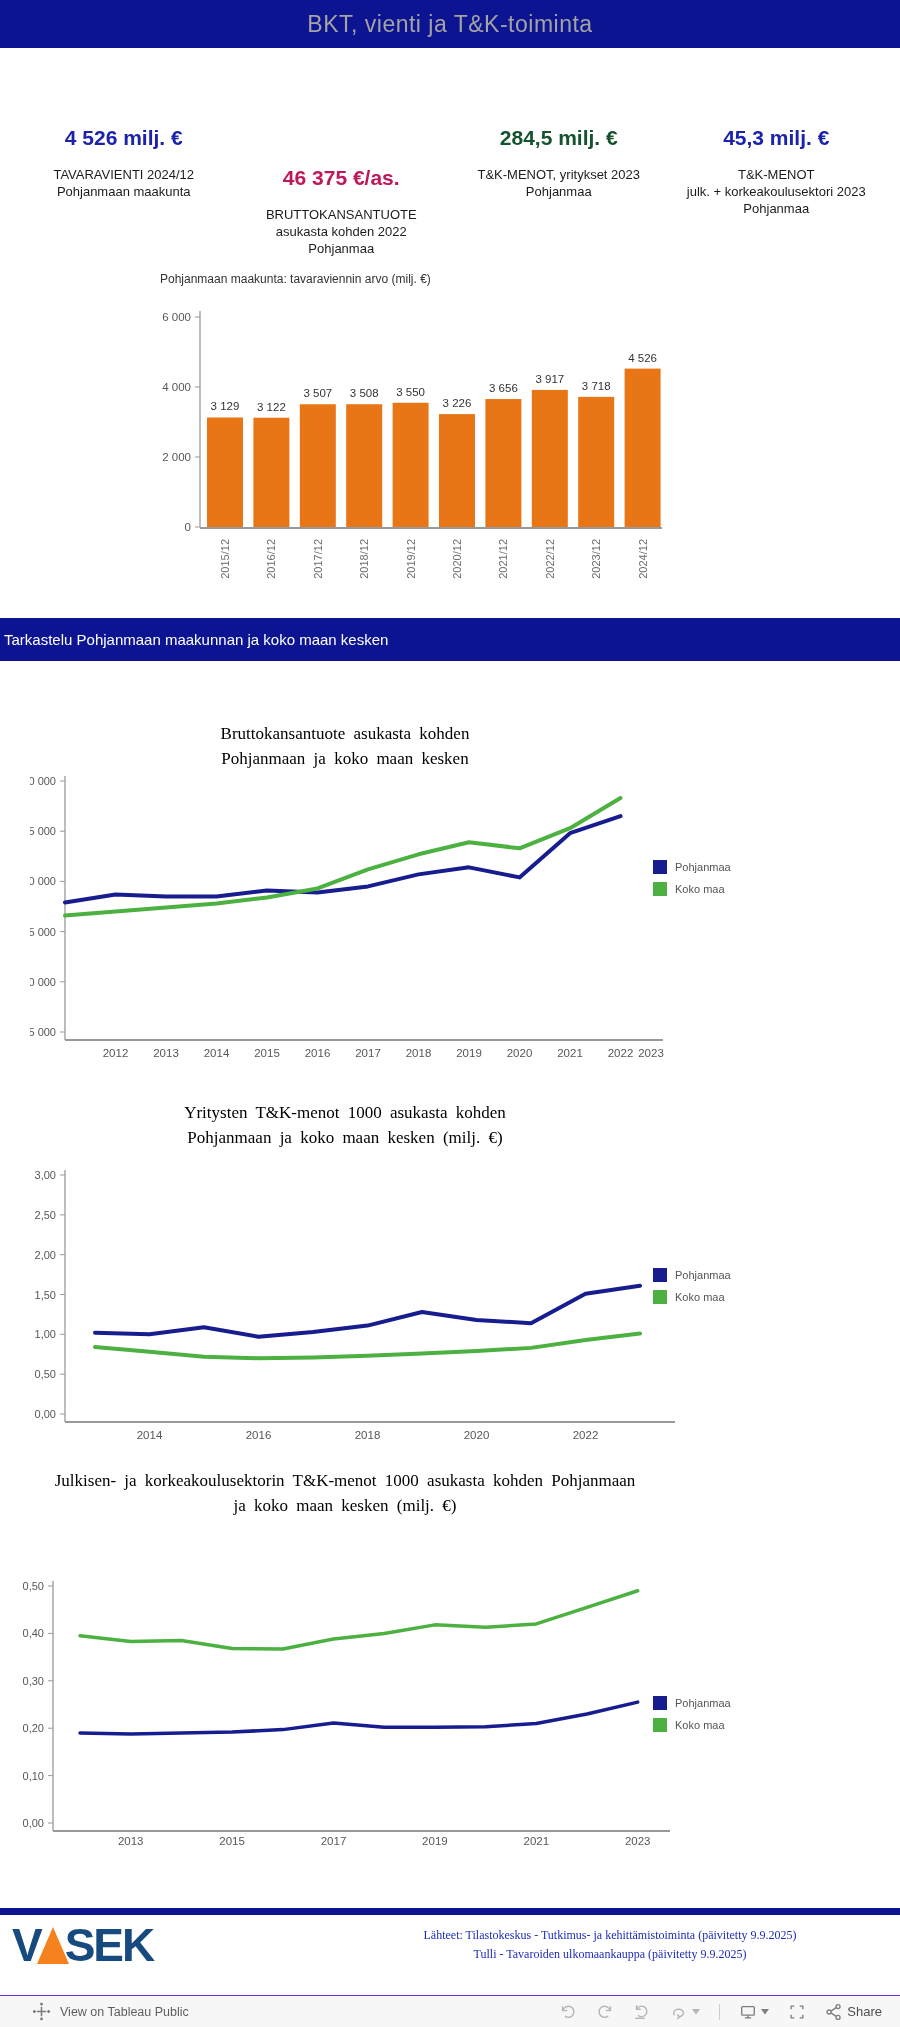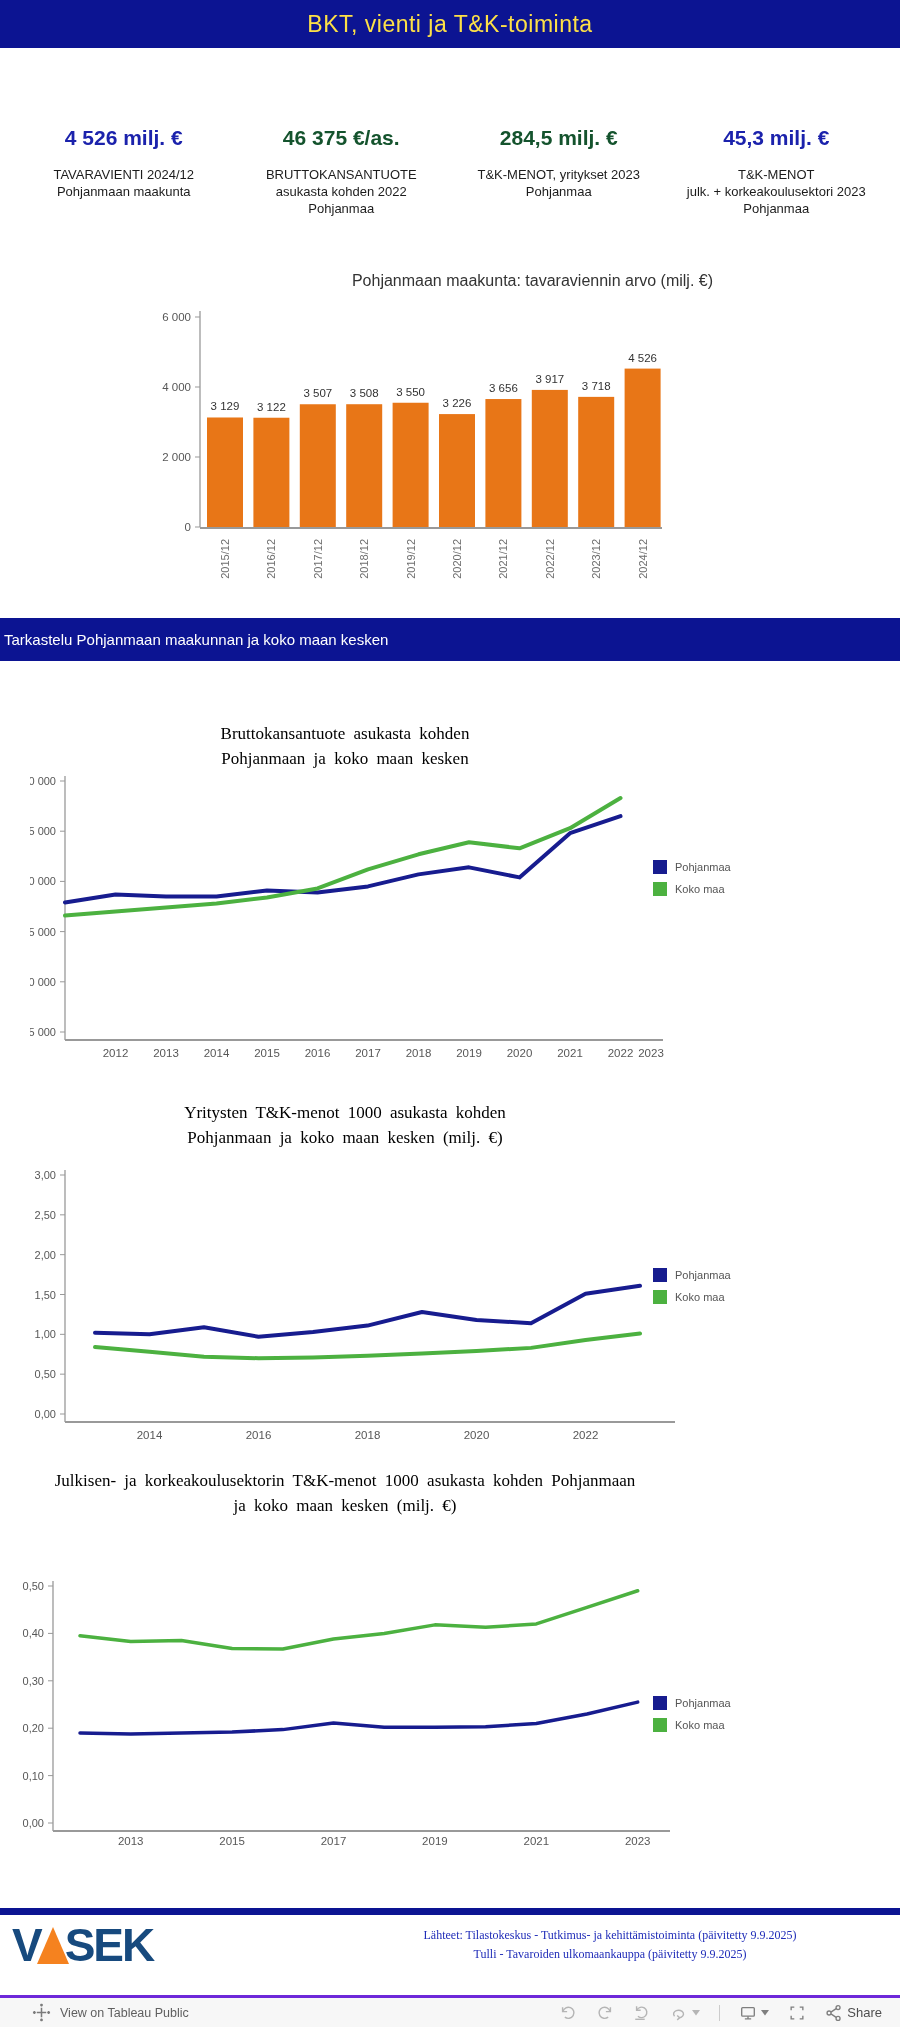--- a/index.html
+++ b/index.html
@@ -2,29 +2,29 @@
 <html><head>
 <meta charset="utf-8">
 <style>
   html,body{margin:0;padding:0;background:#fff;}
   .page{position:relative;width:900px;height:2027px;background:#fff;overflow:hidden;
         font-family:"Liberation Sans","DejaVu Sans",sans-serif;}
   .abs{position:absolute;}
   
   .titlebar{position:absolute;top:0;left:0;width:900px;height:48px;background:#0c1492;
             display:flex;align-items:center;justify-content:center;}
-  .titlebar h1{margin:0;color:#fde047;font-size:23px;font-weight:400;letter-spacing:.5px;}
+  .titlebar h1{margin:0;color:#a3a3a3;font-size:23px;font-weight:400;letter-spacing:.5px;}
   
   .kpis{position:absolute;top:126px;left:15px;right:15px;display:flex;}
   .kpi{flex:1;text-align:center;}
   .kpi-value{font-size:21px;font-weight:bold;color:#1b22ac;}
   .kpi-label{font-size:13px;line-height:17px;color:#1c1c1c;white-space:pre-line;margin-top:16px;}
   
-  .bar-title{position:absolute;top:272px;left:153px;width:560px;text-align:right;
-             font-size:16px;color:#333;}
+  .bar-title{position:absolute;top:272px;left:160px;width:560px;text-align:left;
+             font-size:12px;color:#333;}
   
   .section-bar{position:absolute;top:618px;left:0;width:900px;height:43px;background:#0c1492;
                color:#fff;font-size:15px;display:flex;align-items:center;padding-left:4px;
                box-sizing:border-box;}
   
   .chart-title{position:absolute;text-align:center;white-space:pre-line;color:#000;
                font-family:"Liberation Serif","DejaVu Serif",serif;font-size:17px;
                line-height:25px;word-spacing:4px;}
   .t1{top:705px;left:35px;width:620px;margin-top:16px;}
   .t2{top:1100px;left:35px;width:620px;}
@@ -38,21 +38,21 @@
   .footer-rule{position:absolute;top:1908px;left:0;width:900px;height:7px;background:#0c1492;}
   .vasek{position:absolute;left:12px;top:1924px;display:flex;align-items:flex-end;cursor:pointer;}
   .vasek-letter{font-size:46px;line-height:42px;font-weight:bold;letter-spacing:-2px;color:#174a7e;}
   .vasek-tri{width:0;height:0;border-left:16px solid transparent;border-right:16px solid transparent;
              border-bottom:37px solid #f5821f;margin:0 -4px 2px -4px;}
   .sources{position:absolute;left:330px;top:1926px;width:560px;text-align:center;
            font-family:"Liberation Serif","DejaVu Serif",serif;font-size:12px;
            line-height:19px;color:#1f2cb8;}
   
   .tableau-bar{position:absolute;top:1995px;left:0;width:900px;height:32px;background:#f7f7f7;
-               border-top:3px solid #6d28d9;display:flex;align-items:center;
+               border-top:1px solid #6d28d9;display:flex;align-items:center;
                justify-content:space-between;padding:0 18px 0 32px;box-sizing:border-box;}
   .tb-left{display:flex;align-items:center;gap:9px;color:#5f5f5f;font-size:12.5px;cursor:pointer;}
   .tb-right{display:flex;align-items:center;gap:19px;}
   .tb-btn{display:flex;align-items:center;gap:4px;cursor:pointer;}
   .tb-sep{width:1px;height:16px;background:#ccc;}
   .share-label{font-size:13px;color:#4f4f4f;}
   svg text{font-family:"Liberation Sans","DejaVu Sans",sans-serif;}
 </style>
 </head>
 <body>
@@ -63,21 +63,21 @@
     <h1>BKT, vienti ja T&amp;K-toiminta</h1>
   </header>
 
   <section class="kpis">
     <div class="kpi">
       <div class="kpi-value" style="color: rgb(27, 34, 172);">4 526 milj. €</div>
       <div class="kpi-label">TAVARAVIENTI 2024/12
 Pohjanmaan maakunta</div>
     </div>
     <div class="kpi">
-      <div class="kpi-value" style="color: #14532d;">46 375 €/as.</div>
+      <div class="kpi-value" style="color: #be185d; margin-top: 40px;">46 375 €/as.</div>
       <div class="kpi-label">BRUTTOKANSANTUOTE
 asukasta kohden 2022
 Pohjanmaa</div>
     </div>
     <div class="kpi">
       <div class="kpi-value" style="color: #14532d;">284,5 milj. €</div>
       <div class="kpi-label">T&amp;K-MENOT, yritykset 2023
 Pohjanmaa</div>
     </div>
     <div class="kpi">

